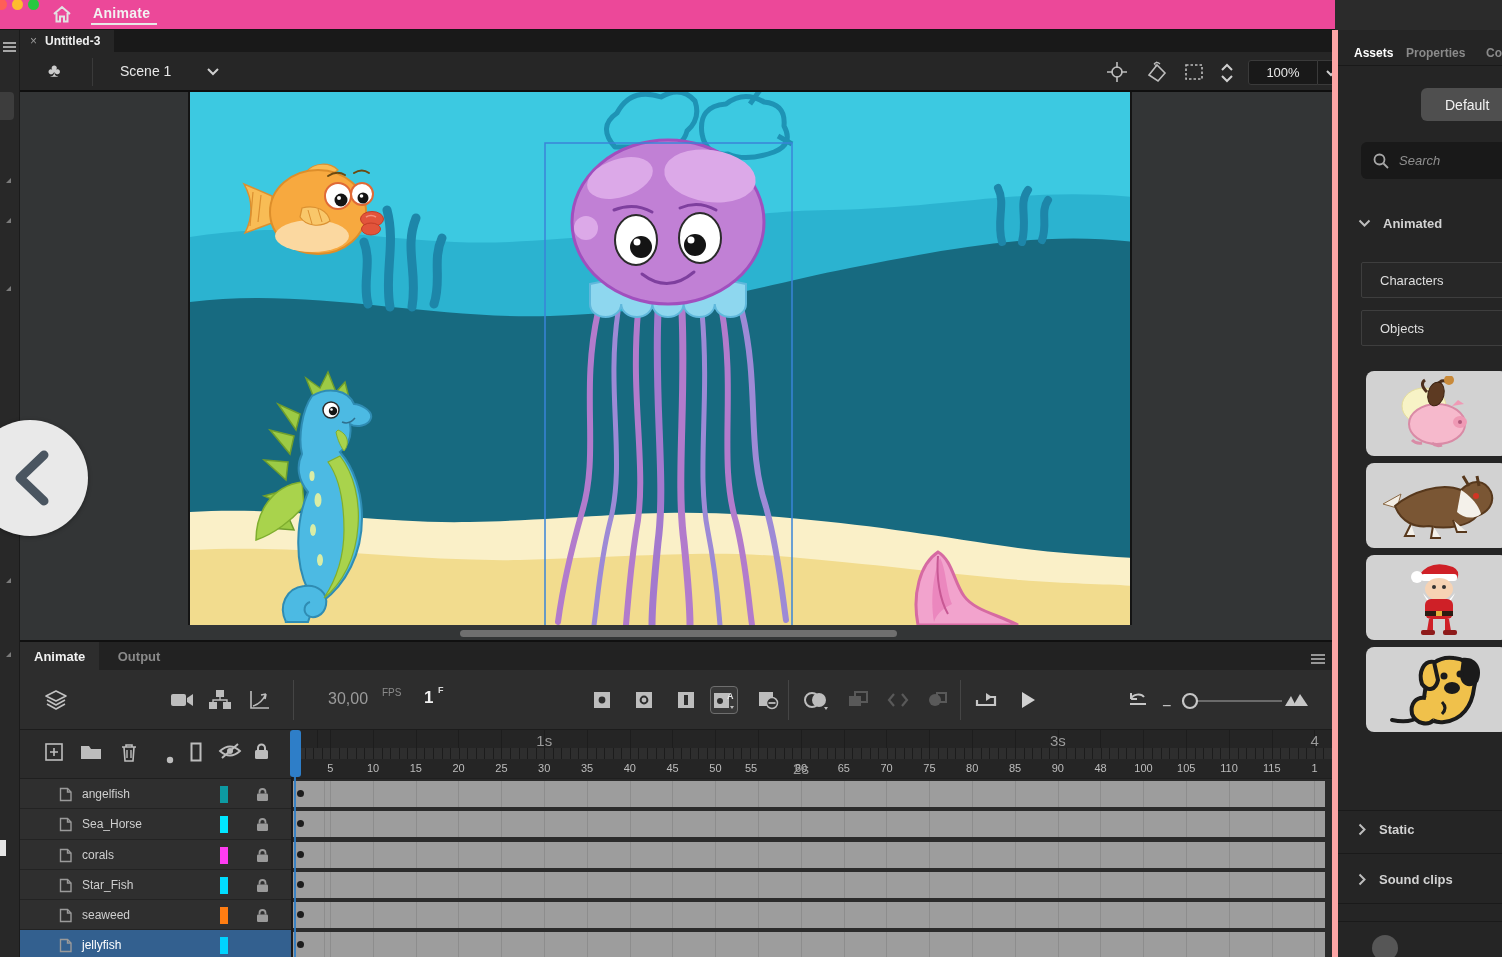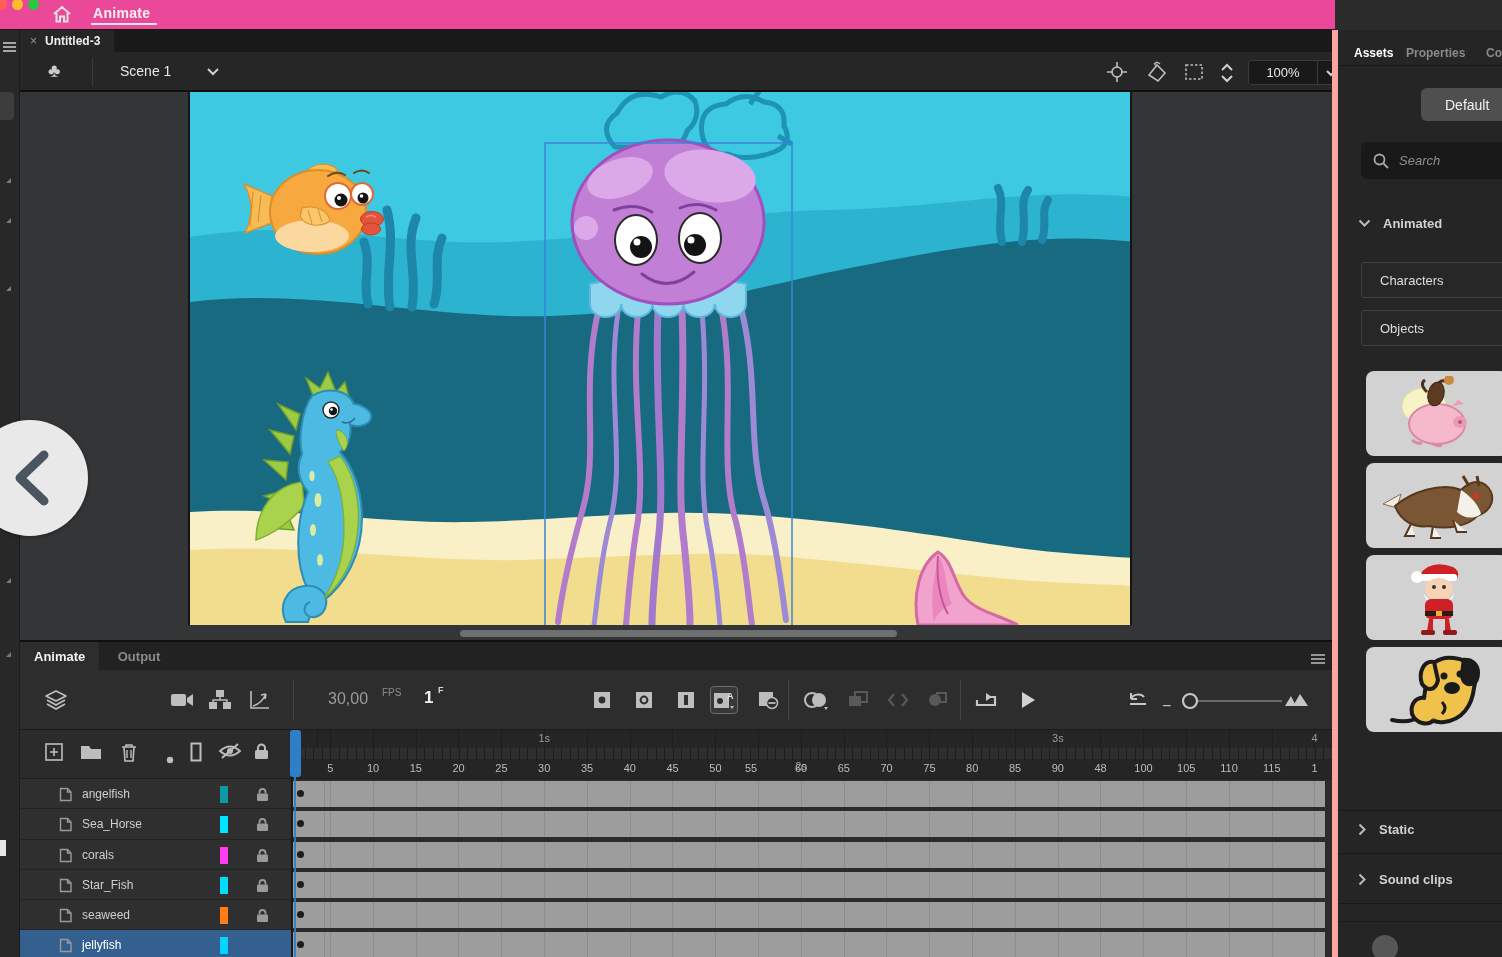--- a/index.html
+++ b/index.html
@@ -68,21 +68,21 @@
 
   
   #layer-toolbar { left:0; top:88px; width:272px; height:49px; background:#2b2b2b; border-bottom:1px solid #1f1f1f; }
   .ltb-icon { top:12px; }
   #ruler { left:272px; top:88px; width:1040px; height:49px; background:#252525; border-bottom:1px solid #1f1f1f; }
   #ruler .sec-band { left:0; top:0; width:1040px; height:18px;
       background-image:repeating-linear-gradient(90deg,#1d1d1d 0 1px,transparent 1px 42.8px); background-position-x:38px; }
   #ruler .tick-band { left:0; top:18px; width:1040px; height:11px; background:#2e2e2e;
       background-image:repeating-linear-gradient(90deg,#1c1c1c 0 1px,transparent 1px 8.56px); background-position-x:4px; }
   #ruler .num-band { left:0; top:29px; width:1040px; height:20px; }
-  .sec-label { position:absolute; transform:translateX(-50%); color:#9a9a9a; font-size:11px; top:2px; }
+  .sec-label { position:absolute; transform:translateX(-50%); color:#9a9a9a; font-size:15px; top:2px; }
   .fnum { position:absolute; transform:translateX(-50%); color:#bdbdbd; font-size:11px; top:3px; }
   #col-sep { left:271px; top:88px; width:2px; height:229px; background:#1a1a1a; z-index:5; }
 
   
   #layer-list { left:0; top:137px; width:272px; height:180px; }
   .lrow { position:relative; width:272px; height:30.3px; background:#2f2f2f; border-bottom:1px solid #232323; }
   .lrow.selected { background:#33608f; }
   .lrow .licon { position:absolute; left:38px; top:8px; }
   .lrow .lname { position:absolute; left:62px; top:8px; color:#cfcfcf; font-size:12px; }
   .lrow.selected .lname { color:#ffffff; }

